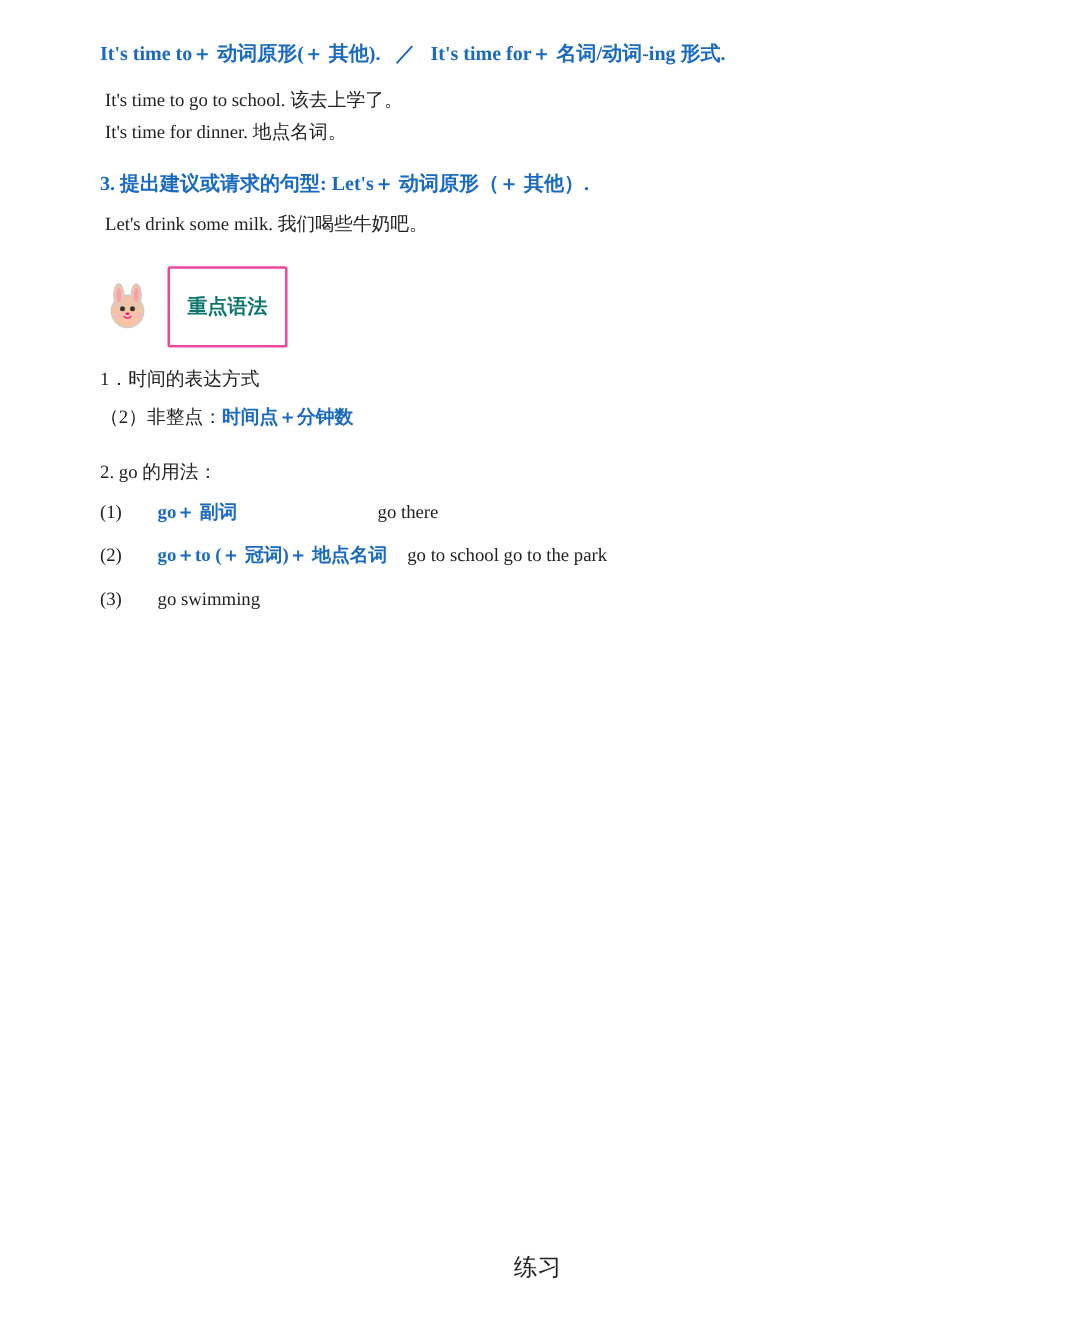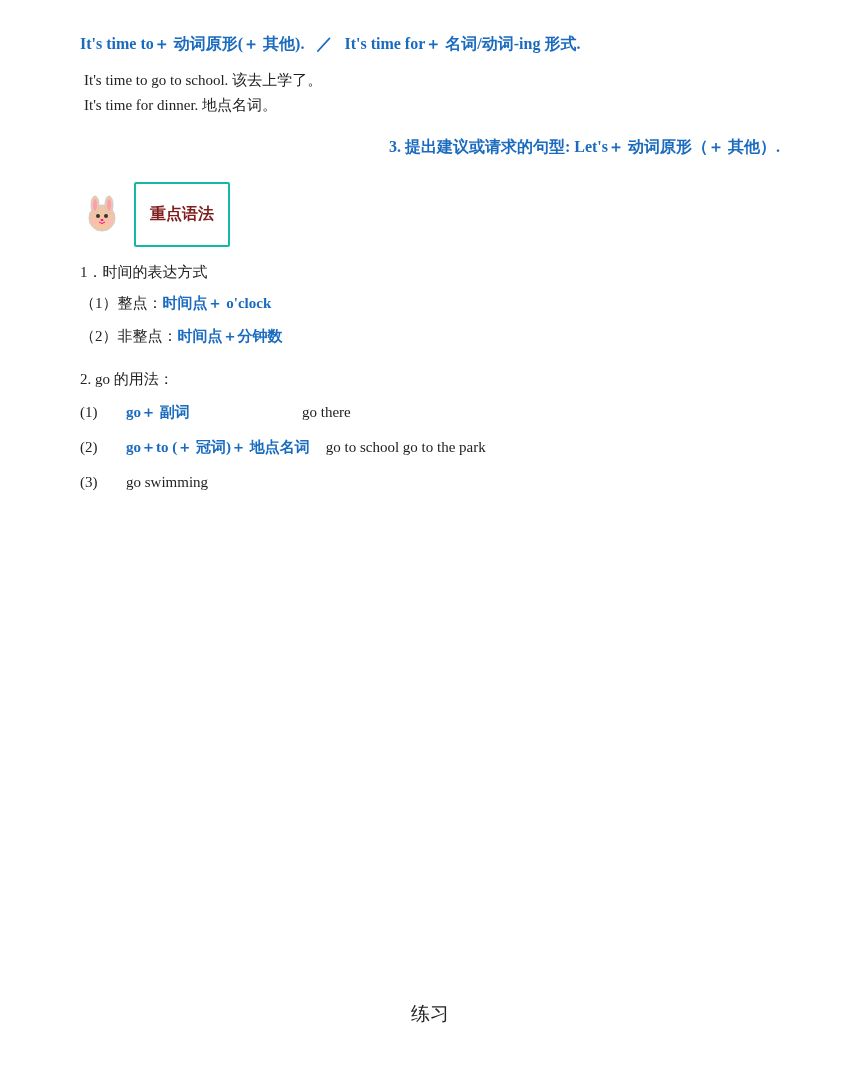--- a/index.html
+++ b/index.html
@@ -37,44 +37,43 @@
     }
     .example-line {
       font-size: 15px;
       color: #222;
       margin-bottom: 6px;
       padding-left: 4px;
     }
     .section2 {
       margin-top: 22px;
       margin-bottom: 10px;
-      text-align: right;
     }
     .section-header {
       color: #1a6bbf;
       font-weight: bold;
       font-size: 16px;
       margin-bottom: 12px;
     }
     .keyword-box-wrapper {
       display: flex;
       align-items: center;
       margin: 24px 0 16px 0;
     }
     .rabbit-icon {
       width: 44px;
       height: 44px;
       margin-right: 10px;
     }
     .keyword-box {
-      border: 2px solid #14b8a6;
+      border: 2px solid #ec4899;
       padding: 20px 14px;
       font-size: 16px;
       font-weight: bold;
-      color: #7f1d1d;
+      color: #0f766e;
       border-radius: 2px;
     }
     .grammar-section {
       margin-bottom: 18px;
     }
     .grammar-title {
       font-size: 15px;
       color: #222;
       margin-bottom: 8px;
     }
@@ -139,20 +138,23 @@
   <div class="example-line">
     <span>It's time to go to school.</span><span> 该去上学了。</span>
   </div>
   <div class="example-line">
     <span>It's time for dinner.</span><span> 地点名词。</span>
   </div>
 </div>
 
 <div class="section2">
   <div class="section-header">3. 提出建议或请求的句型: Let's＋ 动词原形（＋ 其他）.</div>
+  <div class="example-line">
+    <span>Let's drink some milk.</span><span> 我们喝些牛奶吧。</span>
+  </div>
 </div>
 
 <div class="keyword-box-wrapper">
 
   <svg class="rabbit-icon" viewBox="0 0 44 44" xmlns="http://www.w3.org/2000/svg">
 
     <circle cx="22" cy="26" r="13" fill="#f5c5a3" stroke="#ccc" stroke-width="1"></circle>
 
     <ellipse cx="15" cy="13" rx="4" ry="9" fill="#f5c5a3" stroke="#ccc" stroke-width="1"></ellipse>
     <ellipse cx="29" cy="13" rx="4" ry="9" fill="#f5c5a3" stroke="#ccc" stroke-width="1"></ellipse>
@@ -167,23 +169,20 @@
     <path d="M19 30 Q22 33 25 30" stroke="#f08" stroke-width="1" fill="none"></path>
 
     <circle cx="14" cy="29" r="3" fill="#ffb6c1" opacity="0.5"></circle>
     <circle cx="30" cy="29" r="3" fill="#ffb6c1" opacity="0.5"></circle>
   </svg>
   <div class="keyword-box">重点语法</div>
 </div>
 
 <div class="grammar-section">
   <div class="grammar-title">1．时间的表达方式</div>
-  <div class="grammar-item">
-    <span>（1）整点：</span><span class="blue-bold">时间点＋ o'clock</span>
-  </div>
   <div class="grammar-item">
     <span>（2）非整点：</span><span class="blue-bold">时间点＋分钟数</span>
   </div>
 </div>
 
 <div class="go-section">
   <div class="go-title">2. go 的用法：</div>
   <div class="go-item">
     <span class="label">(1)</span>
     <span class="formula">go＋ 副词</span>

